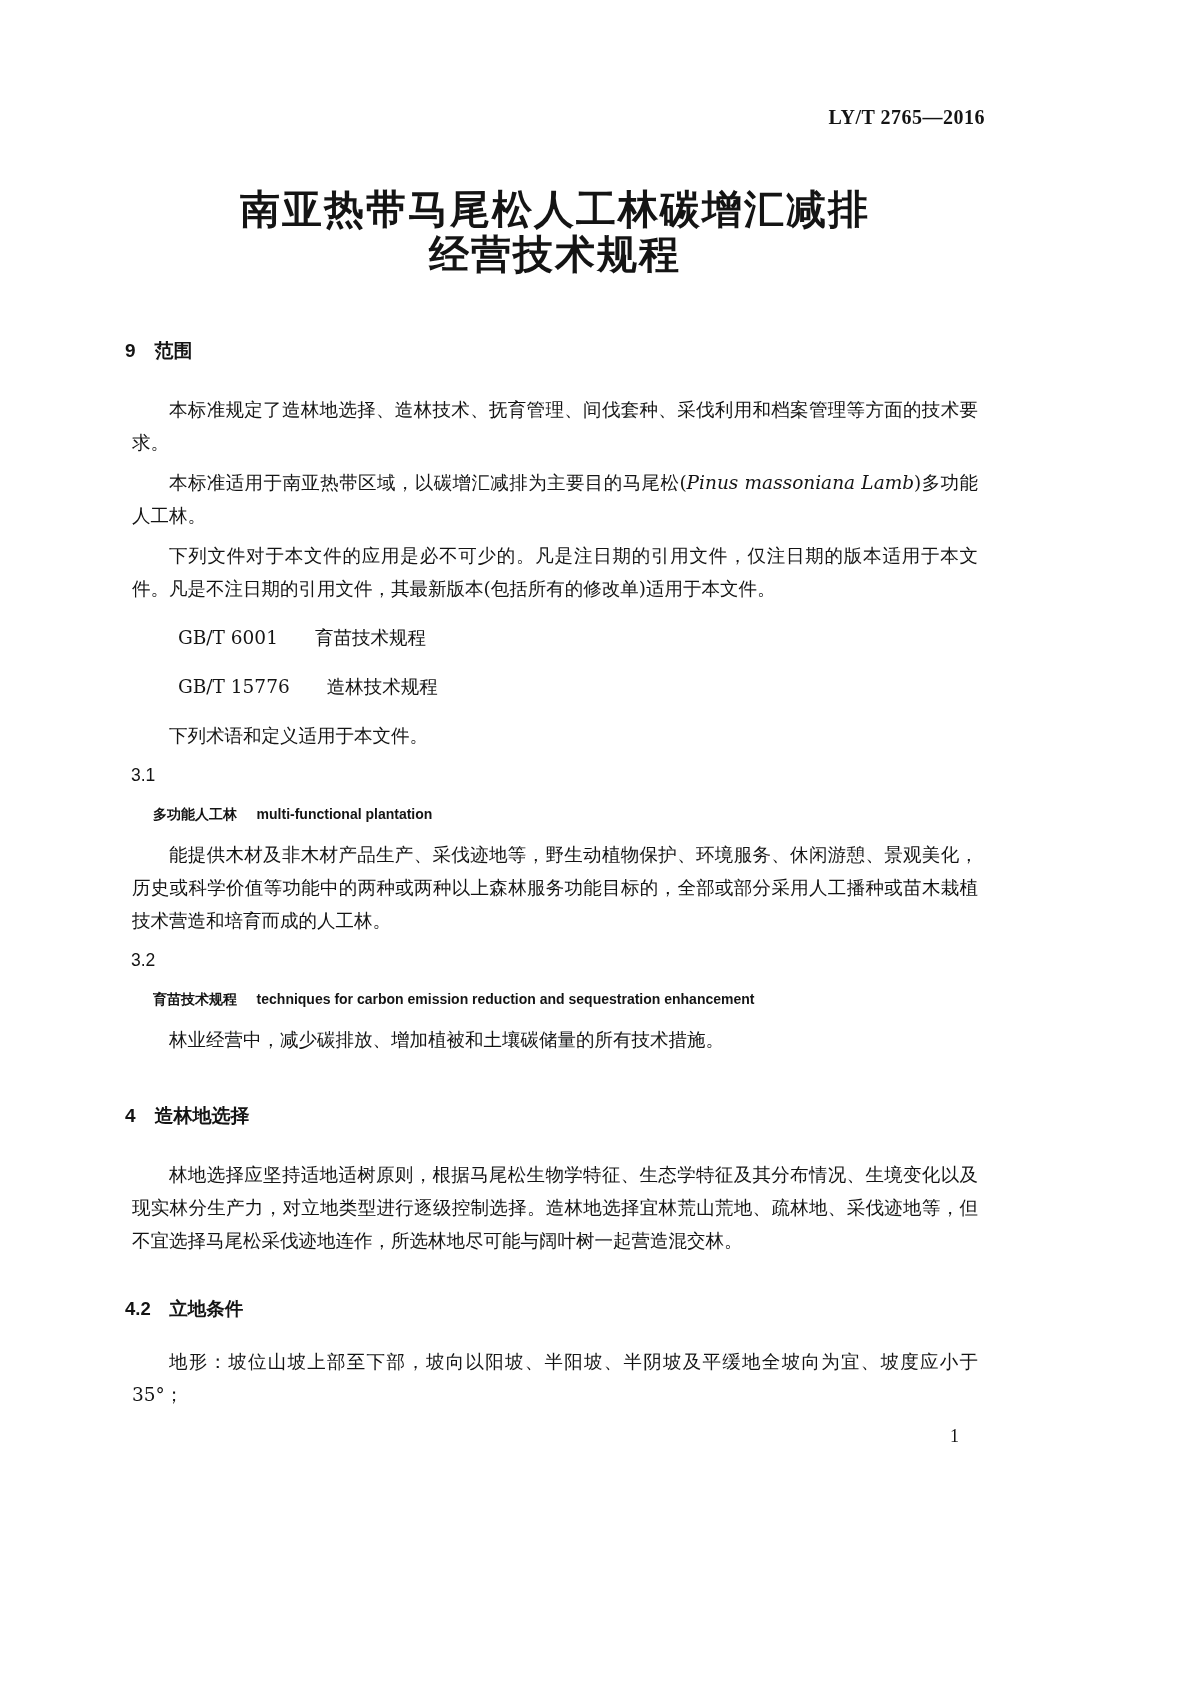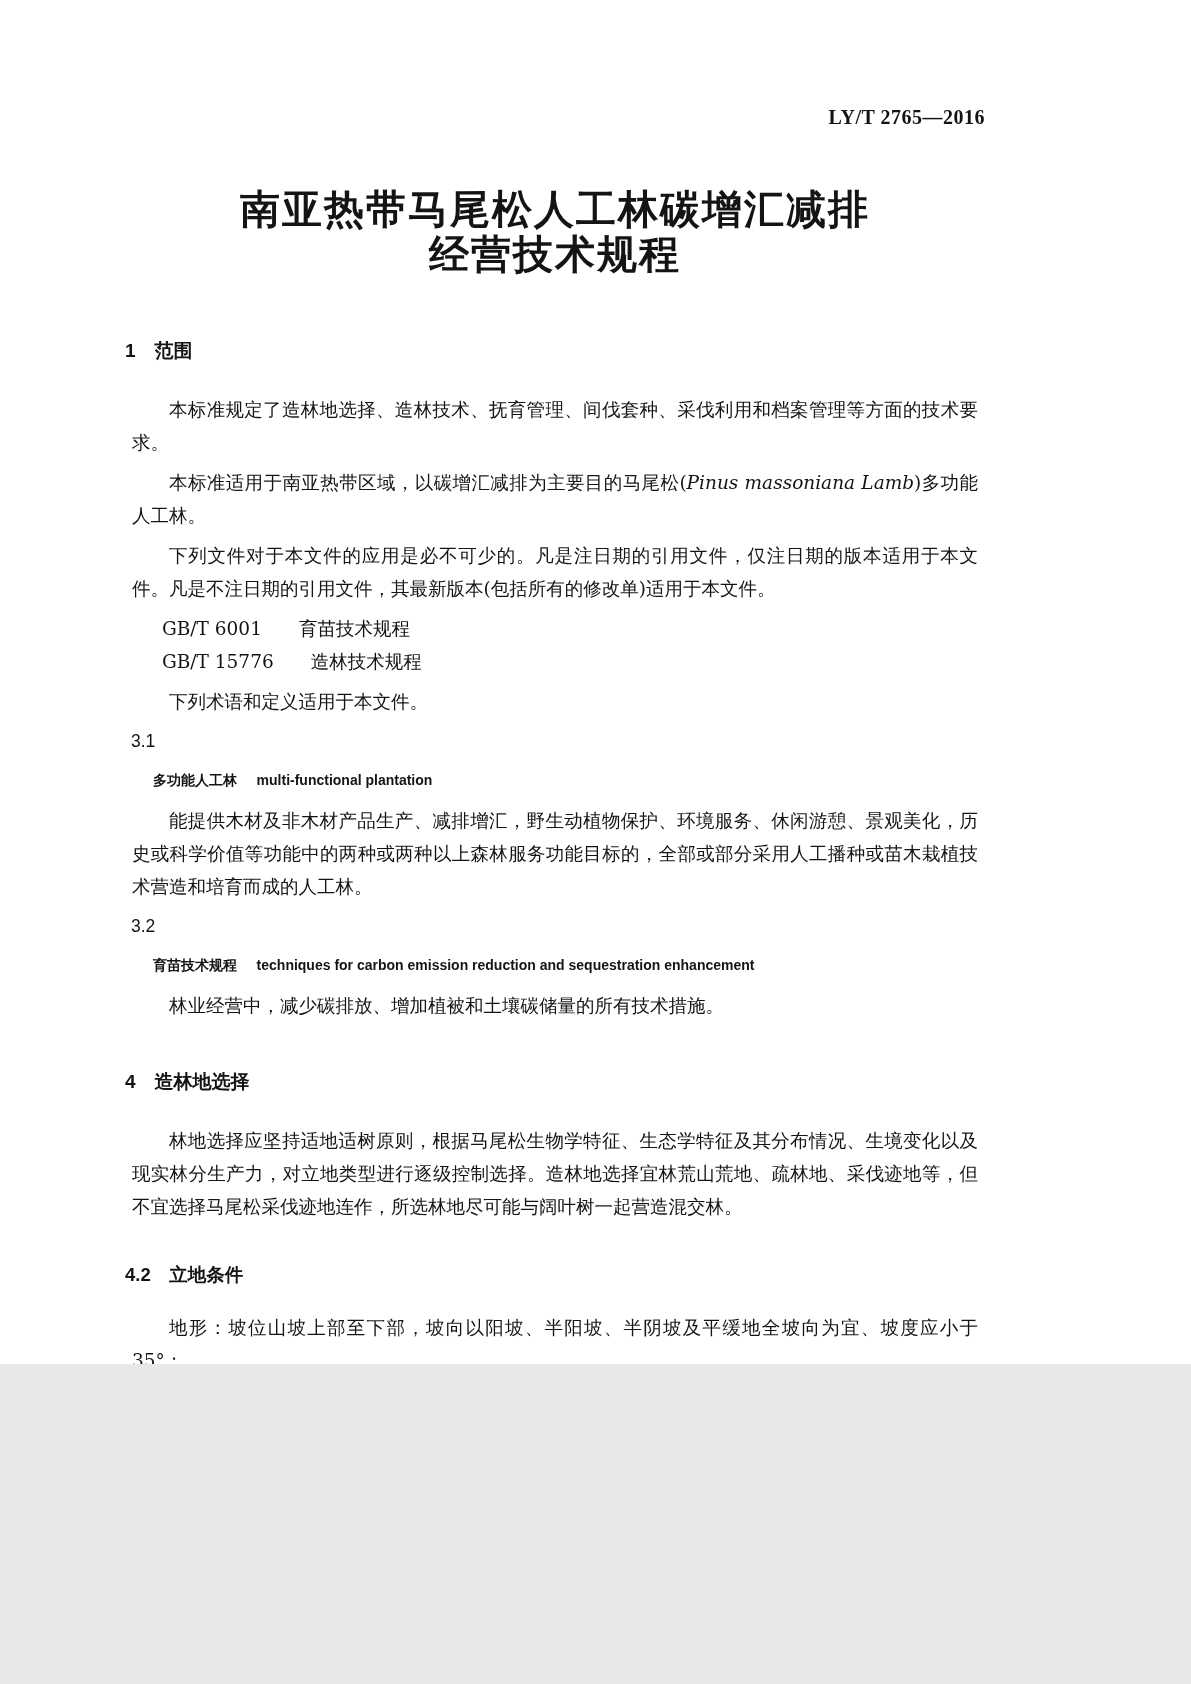--- a/index.html
+++ b/index.html
@@ -1,17 +1,17 @@
 <!DOCTYPE html>
 <html><head>
 <meta charset="utf-8">
 <style>
   html,body { margin:0; padding:0; background:#e8e8e8; }
   .page {
-    width:1191px; height:1364px;
+    width:1191px; height:1684px;
     margin:0 auto;
     background:#ffffff;
     color:#141414;
     position:relative;
     box-sizing:border-box;
     padding:106px 206px 0 125px;
     font-family:"DejaVu Serif","Liberation Serif",serif;
     overflow:hidden;
   }
   .doc-code {
@@ -49,21 +49,21 @@
     line-height:33px;
     text-align:justify;
     text-indent:2em;
     margin:7px;
   }
   .para .latin { font-style:italic; }
   .ref-line {
     font-size:18.5px;
     line-height:33px;
     text-indent:2em;
-    margin:0;
+    margin:16px;
   }
   .term-number {
     font-family:"Liberation Sans","DejaVu Sans",sans-serif;
     font-size:17.5px;
     line-height:33px;
     margin:6px;
   }
   .term-name {
     font-family:"Liberation Sans","DejaVu Sans",sans-serif;
     font-weight:700;
@@ -83,33 +83,33 @@
 </style>
 </head>
 <body>
 
 <div class="page">
 
   <div class="doc-code">LY/T 2765—2016</div>
 
   <h1 class="doc-title"><span>南亚热带马尾松人工林碳增汇减排</span><br><span>经营技术规程</span></h1>
 
-  <h2 class="sec-heading" style="margin-top:62px;">1　范围</h2>
+  <h2 class="sec-heading" style="margin-top:62px;">9　范围</h2>
   <p class="para">本标准规定了造林地选择、造林技术、抚育管理、间伐套种、采伐利用和档案管理等方面的技术要求。</p>
   <p class="para"><span>本标准适用于南亚热带区域，以碳增汇减排为主要目的马尾松(</span><span class="latin">Pinus massoniana Lamb</span><span>)多功能人工林。</span></p>
 
   <p class="para">下列文件对于本文件的应用是必不可少的。凡是注日期的引用文件，仅注日期的版本适用于本文件。凡是不注日期的引用文件，其最新版本(包括所有的修改单)适用于本文件。</p>
   <p class="ref-line">GB/T 6001　　育苗技术规程</p>
   <p class="ref-line">GB/T 15776　　造林技术规程</p>
 
   <p class="para">下列术语和定义适用于本文件。</p>
 
   <p class="term-number">3.1</p>
   <p class="term-name"><span>多功能人工林</span><span class="term-en">multi-functional plantation</span></p>
-  <p class="para">能提供木材及非木材产品生产、减排增汇，野生动植物保护、环境服务、休闲游憩、景观美化，历史或科学价值等功能中的两种或两种以上森林服务功能目标的，全部或部分采用人工播种或苗木栽植技术营造和培育而成的人工林。</p>
+  <p class="para">能提供木材及非木材产品生产、采伐迹地等，野生动植物保护、环境服务、休闲游憩、景观美化，历史或科学价值等功能中的两种或两种以上森林服务功能目标的，全部或部分采用人工播种或苗木栽植技术营造和培育而成的人工林。</p>
 
   <p class="term-number">3.2</p>
   <p class="term-name"><span>育苗技术规程</span><span class="term-en">techniques for carbon emission reduction and sequestration enhancement</span></p>
   <p class="para">林业经营中，减少碳排放、增加植被和土壤碳储量的所有技术措施。</p>
 
   <h2 class="sec-heading">4　造林地选择</h2>
 
   <p class="para">林地选择应坚持适地适树原则，根据马尾松生物学特征、生态学特征及其分布情况、生境变化以及现实林分生产力，对立地类型进行逐级控制选择。造林地选择宜林荒山荒地、疏林地、采伐迹地等，但不宜选择马尾松采伐迹地连作，所选林地尽可能与阔叶树一起营造混交林。</p>
 
   <h3 class="sub-heading">4.2　立地条件</h3>

